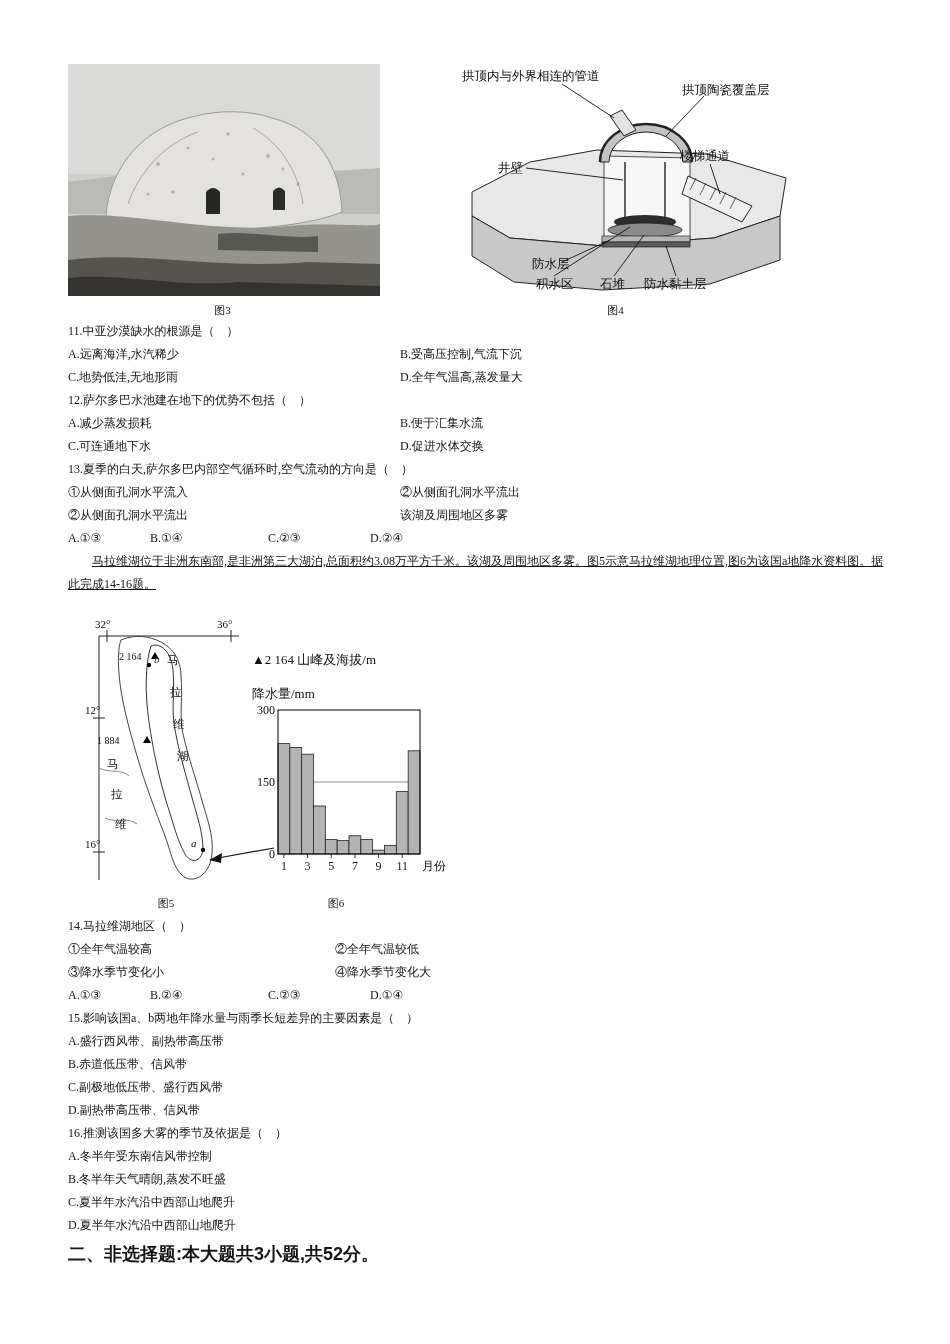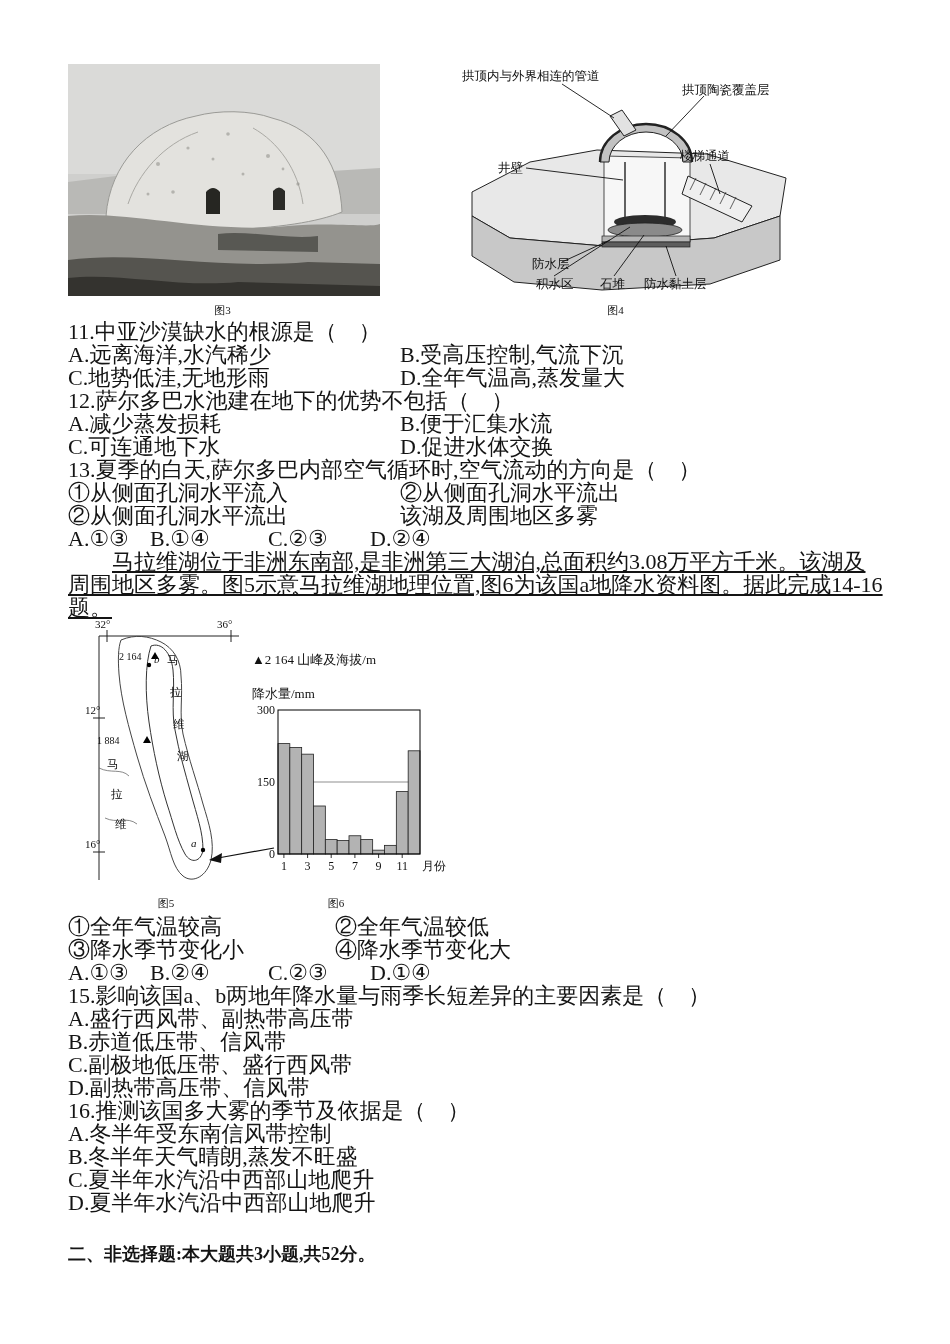--- a/index.html
+++ b/index.html
@@ -1,31 +1,31 @@
 <!DOCTYPE html>
 <html><head>
 <meta charset="utf-8">
 <style>
   * { margin:0; padding:0; box-sizing:border-box; }
   html,body { background:#ffffff; }
   body { font-family:"Liberation Serif","DejaVu Serif",serif; color:#141414; }
   .sheet { position:relative; width:950px; height:1344px; background:#fff; overflow:hidden; margin:0 auto;border-radius:8px; }
   .abs { position:absolute; }
-  .tblock { position:absolute; left:68px; width:816px; font-size:22px; }
+  .tblock { position:absolute; left:68px; width:816px; font-size:12px; }
   .line { height:23px; line-height:23px; white-space:nowrap; }
   .col { display:inline-block; }
   .w332 { width:332px; }
   .w267 { width:267px; }
   .a1 { display:inline-block; width:82px; }
   .a2 { display:inline-block; width:118px; }
   .a3 { display:inline-block; width:102px; }
   .para { line-height:23px; text-indent:2em; white-space:normal;text-decoration:underline; }
   .caption { position:absolute; font-size:11px; text-align:center; }
   .sec { position:absolute; left:68px; font-size:18px; font-weight:bold;
-         font-family:Liberation Serif, serif; }
+         font-family:Liberation Sans, sans-serif; }
   svg text { font-family:"Liberation Serif","DejaVu Serif",serif; fill:#111; }
   .bar { fill:#b3b3b3; stroke:#222; stroke-width:0.8; }
 </style>
 </head>
 <body>
 
 <div class="sheet">
 
   <svg class="abs" style="left:68px;top:64px" width="312" height="232" viewBox="0 0 312 232">
     <rect width="312" height="232" fill="#cfcfcd"></rect>
@@ -199,20 +199,21 @@
     <text x="106.9" y="222" font-size="12" text-anchor="middle">7</text>
     <text x="130.6" y="222" font-size="12" text-anchor="middle">9</text>
     <text x="154.2" y="222" font-size="12" text-anchor="middle">11</text>
     <text x="174" y="222" font-size="12">月份</text>
   </svg>
 
   <div class="caption" style="left:138px;top:896px;width:56px">图5</div>
   <div class="caption" style="left:308px;top:896px;width:56px">图6</div>
 
   <div class="tblock" style="top:915px">
+    <div class="line">14.马拉维湖地区（　）</div>
     <div class="line">
       <span class="col w267">①全年气温较高</span><span>②全年气温较低</span>
     </div>
     <div class="line">
       <span class="col w267">③降水季节变化小</span><span>④降水季节变化大</span>
     </div>
     <div class="line">
       <span class="a1">A.①③</span><span class="a2">B.②④</span><span class="a3">C.②③</span><span>D.①④</span>
     </div>
     <div class="line">15.影响该国a、b两地年降水量与雨季长短差异的主要因素是（　）</div>

